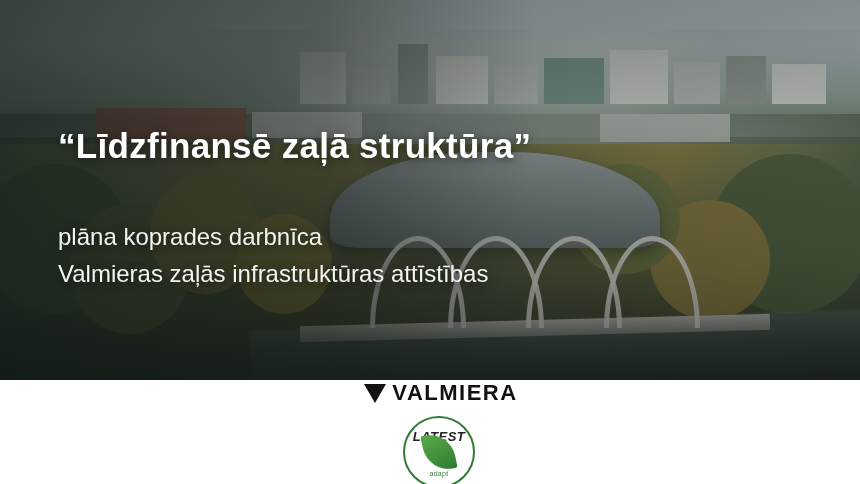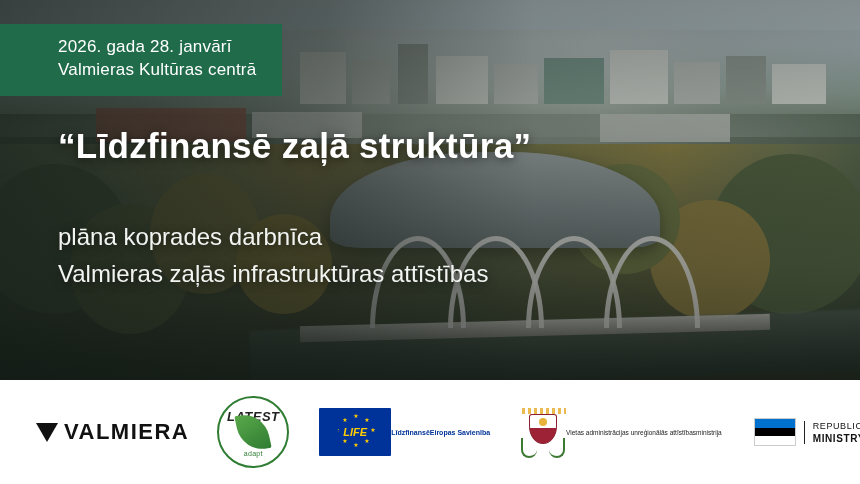--- a/index.html
+++ b/index.html
@@ -132,20 +132,21 @@
   }
 
   
   .footer {
     position:absolute; left:0; bottom:0;
     width: 860px; height: 104px;
     background:#ffffff;
     display:flex; align-items:center;
     padding: 0 14px;
     gap: 10px;
+    flex-direction: column;
   }
   .logo { flex: 0 0 auto; display:flex; align-items:center; justify-content:center; }
 
   
   .valmiera {
     display:flex; align-items:center; gap:6px;
     margin-left: 22px;
   }
   .valmiera .tri {
     width:0; height:0;
@@ -284,24 +285,20 @@
         <div class="arch" style="left:0px;"></div>
         <div class="arch" style="left:78px;"></div>
         <div class="arch" style="left:156px;"></div>
         <div class="arch" style="left:234px;"></div>
       </div>
     </div>
 
     <div class="scrim"></div>
   </div>
 
-  <div class="date-badge">
-    <div>2026. gada 28. janvārī</div>
-    <div>Valmieras Kultūras centrā</div>
-  </div>
 
   <div class="headline">“Līdzfinansē zaļā struktūra”</div>
 
   <div class="subline">
     <div>plāna koprades darbnīca</div>
     <div>Valmieras zaļās infrastruktūras attīstības</div>
   </div>
 
   <div class="footer">
 

